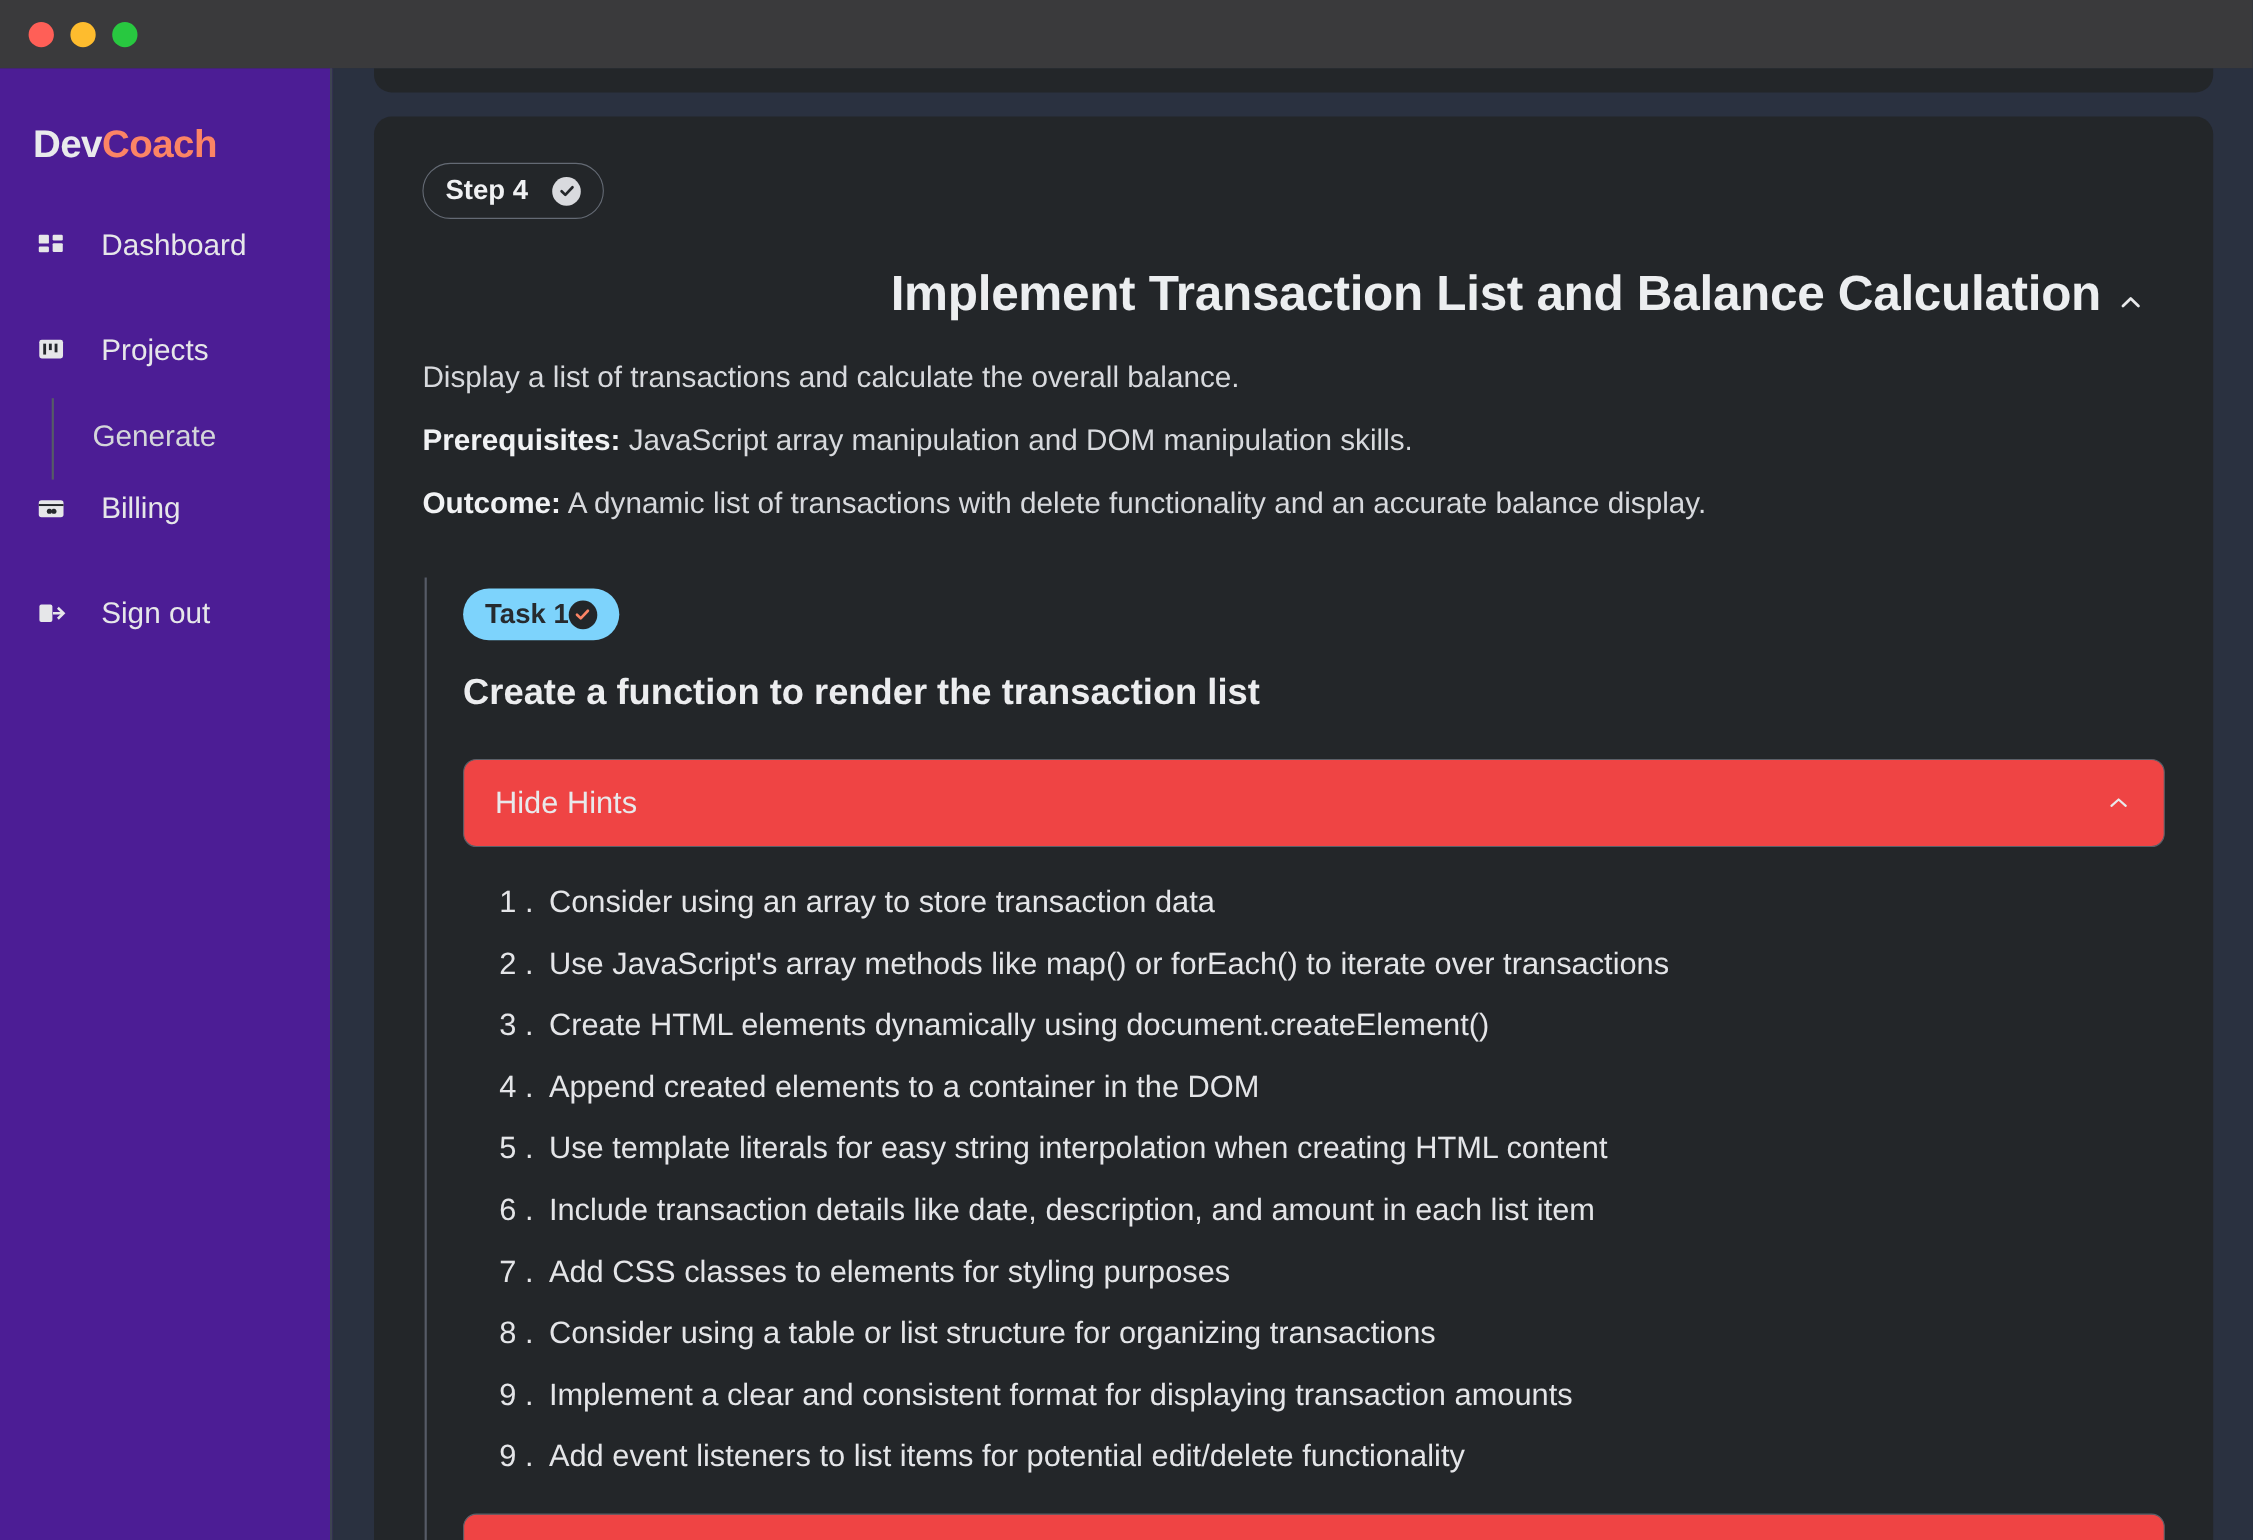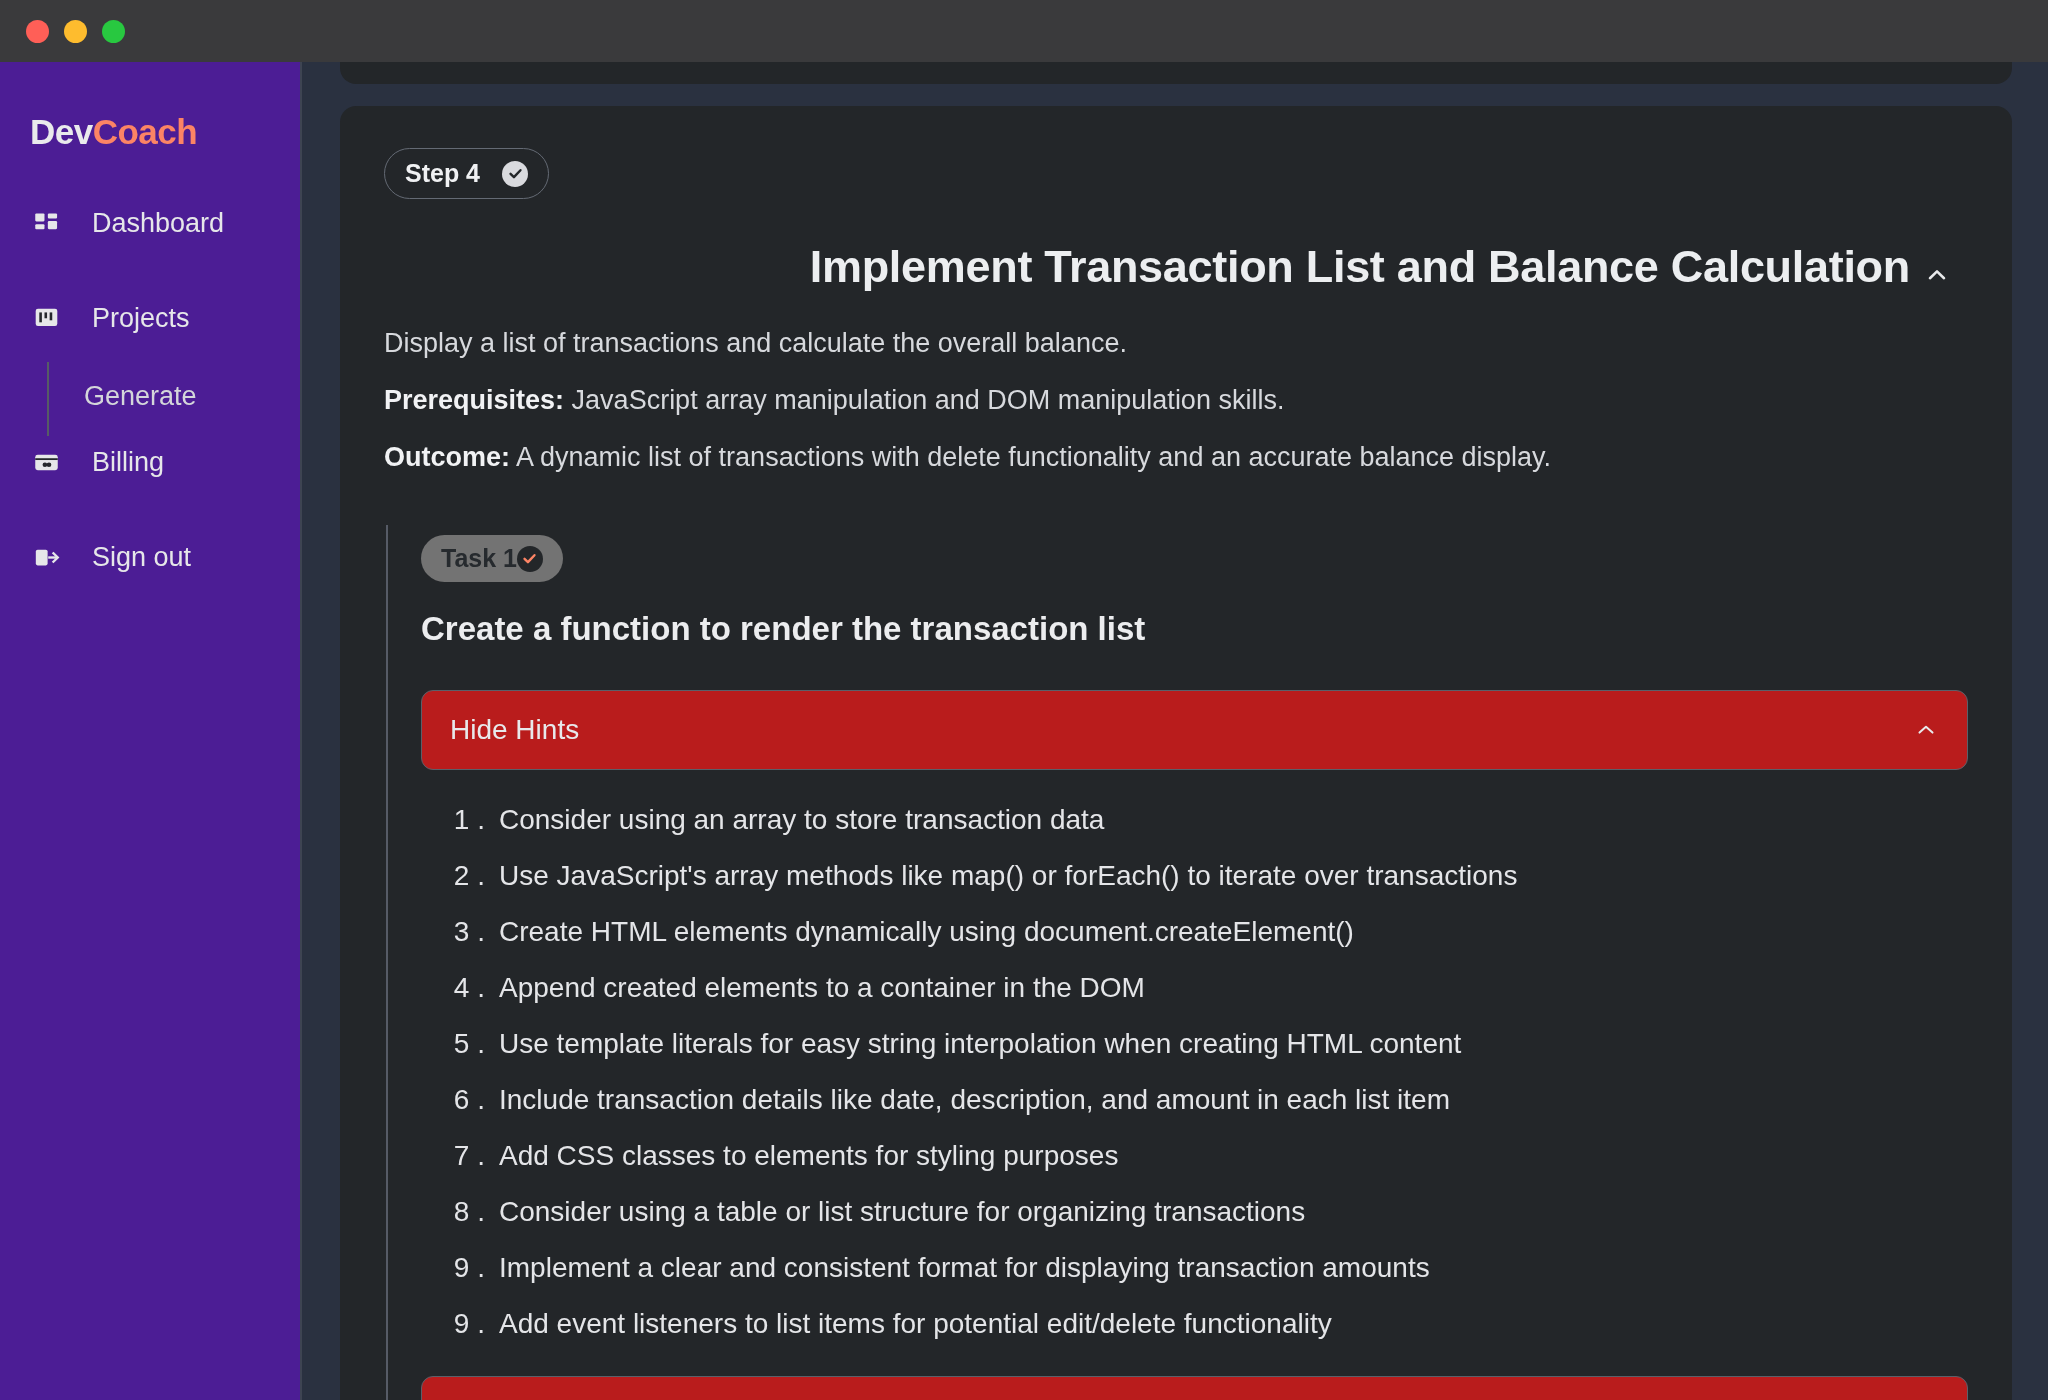--- a/index.html
+++ b/index.html
@@ -161,21 +161,21 @@
 
   
   .task {
     margin-top: 50px;
     margin-left: 2px;
     border-left: 2px solid #565b66;
     padding: 10px 0 0 33px;
   }
   .task-badge {
     display: inline-flex; align-items: center; 
-    background: #737373;
+    background: #7dd3fc;
     color: #262a2e;
     border-radius: 999px;
     padding: 9px 20px;
     font-size: 25px; font-weight: bold;
     cursor: pointer;
     white-space: nowrap;
   }
   .task-title {
     margin-top: 28px;
     font-size: 33px; font-weight: bold;
@@ -183,21 +183,21 @@
   }
 
   .accordion {
     margin-top: 42px;
     border: 1.5px solid #5a6069;
     border-radius: 12px;
     height: 80px;
     display: flex; align-items: center; justify-content: space-between;
     padding: 0 28px;
     cursor: pointer;
-    background: #b91c1c;
+    background: #ef4444;
   }
   .accordion-label { font-size: 28px; color: #e8e9eb; }
   .chev { width: 26px; height: 26px; flex: 0 0 26px; display: flex; align-items: center; justify-content: center; }
 
   .hints {
     margin: 32px 0 0 0;
     padding: 0;
     list-style: none;
   }
   .hint {

